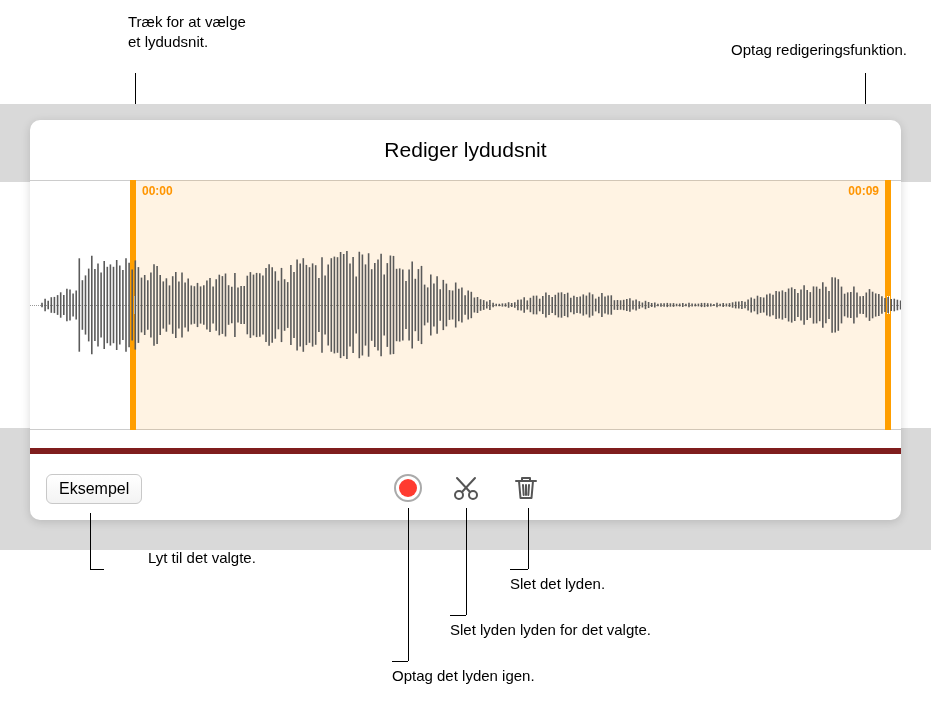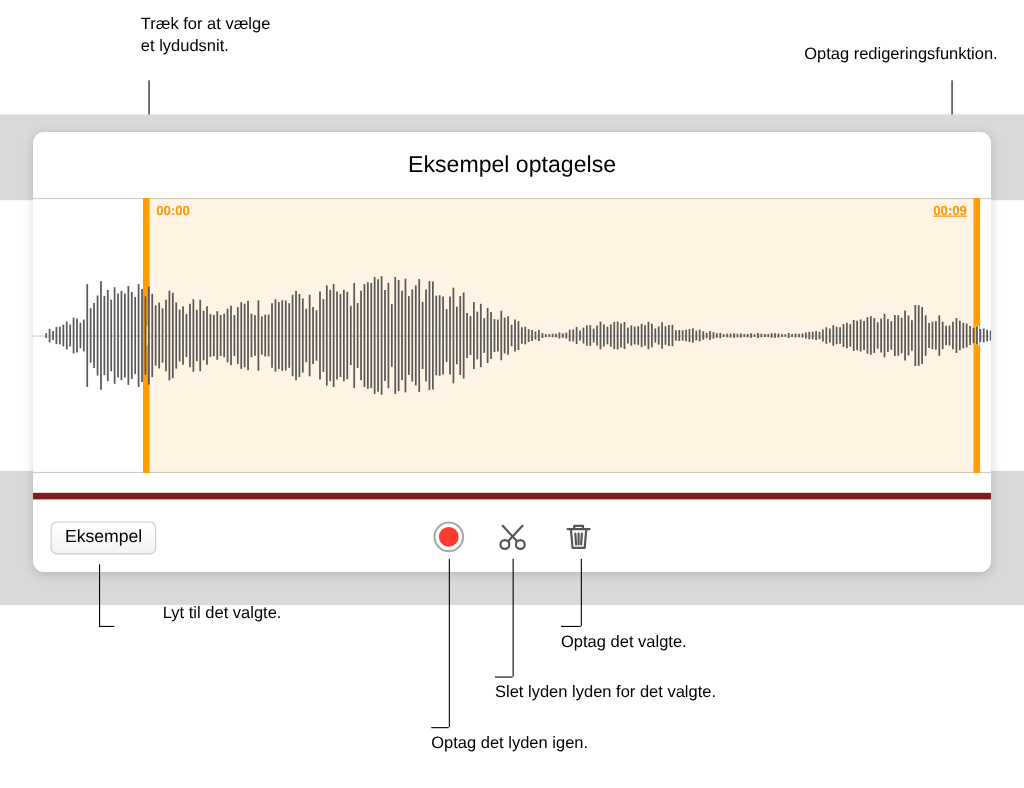--- a/index.html
+++ b/index.html
@@ -85,21 +85,21 @@
   .selection .grip-left::before, .selection .grip-right::before { left:1.5px; }
   .selection .grip-left::after, .selection .grip-right::after { left:3.5px; }
   .time-label {
     position:absolute;
     top: 4px;
     font-size: 12px;
     font-weight: 600;
     color: #ff9500;
   }
   .time-start { left: 112px; }
-  .time-end { right: 22px; text-decoration: underline; }
+  .time-end { right: 22px; }
   svg.waveform {
     position:absolute;
     left:0; top:20px;
     width:100%;
     height:210px;
   }
   .toolbar {
     position:absolute;
     left:0; right:0;
     bottom: 0;
@@ -157,21 +157,21 @@
 et lydudsnit.</div>
 <div class="callout-line" style="left:135px; top:73px; width:1px; height:108px;"></div>
 
 <div class="callout" style="right:24px; top:40px;">Optag redigeringsfunktion.</div>
 <div class="callout-line" style="right:65px; top:73px; width:1px; height:408px;"></div>
 
 <div class="gray-band" style="top:104px; height:78px;"></div>
 <div class="gray-band" style="top:428px; height:122px;"></div>
 
 <div class="panel">
-  <div class="panel-title">Eksempel optagelse</div>
+  <div class="panel-title">Rediger lydudsnit</div>
 
   <div class="waveform-area">
     <div class="hline-top"></div>
     <div class="hline-bot"></div>
     <div class="hline-mid"></div>
 
     <div class="selection">
       <div class="grip-left"></div>
       <div class="grip-right"></div>
     </div>
@@ -501,21 +501,21 @@
       </span>
     </button>
 
   </div>
 </div>
 
 <div class="callout" style="left:100px; top:548px;margin-left:48px;">Lyt til det valgte.</div>
 <div class="callout-line" style="left:90px; top:513px; width:1px; height:56px;"></div>
 <div class="callout-line" style="left:90px; top:569px; width:14px; height:1px;"></div>
 
-<div class="callout" style="left:510px; top:574px;">Optag det valgte.</div>
+<div class="callout" style="left:510px; top:574px;">Slet det lyden.</div>
 <div class="callout-line" style="left:528px; top:508px; width:1px; height:61px;"></div>
 <div class="callout-line" style="left:510px; top:569px; width:18px; height:1px;"></div>
 
 <div class="callout" style="left:450px; top:620px;">Slet lyden lyden for det valgte.</div>
 <div class="callout-line" style="left:466px; top:508px; width:1px; height:107px;"></div>
 <div class="callout-line" style="left:450px; top:615px; width:16px; height:1px;"></div>
 
 <div class="callout" style="left:392px; top:666px;">Optag det lyden igen.</div>
 <div class="callout-line" style="left:408px; top:508px; width:1px; height:153px;"></div>
 <div class="callout-line" style="left:392px; top:661px; width:16px; height:1px;"></div>

